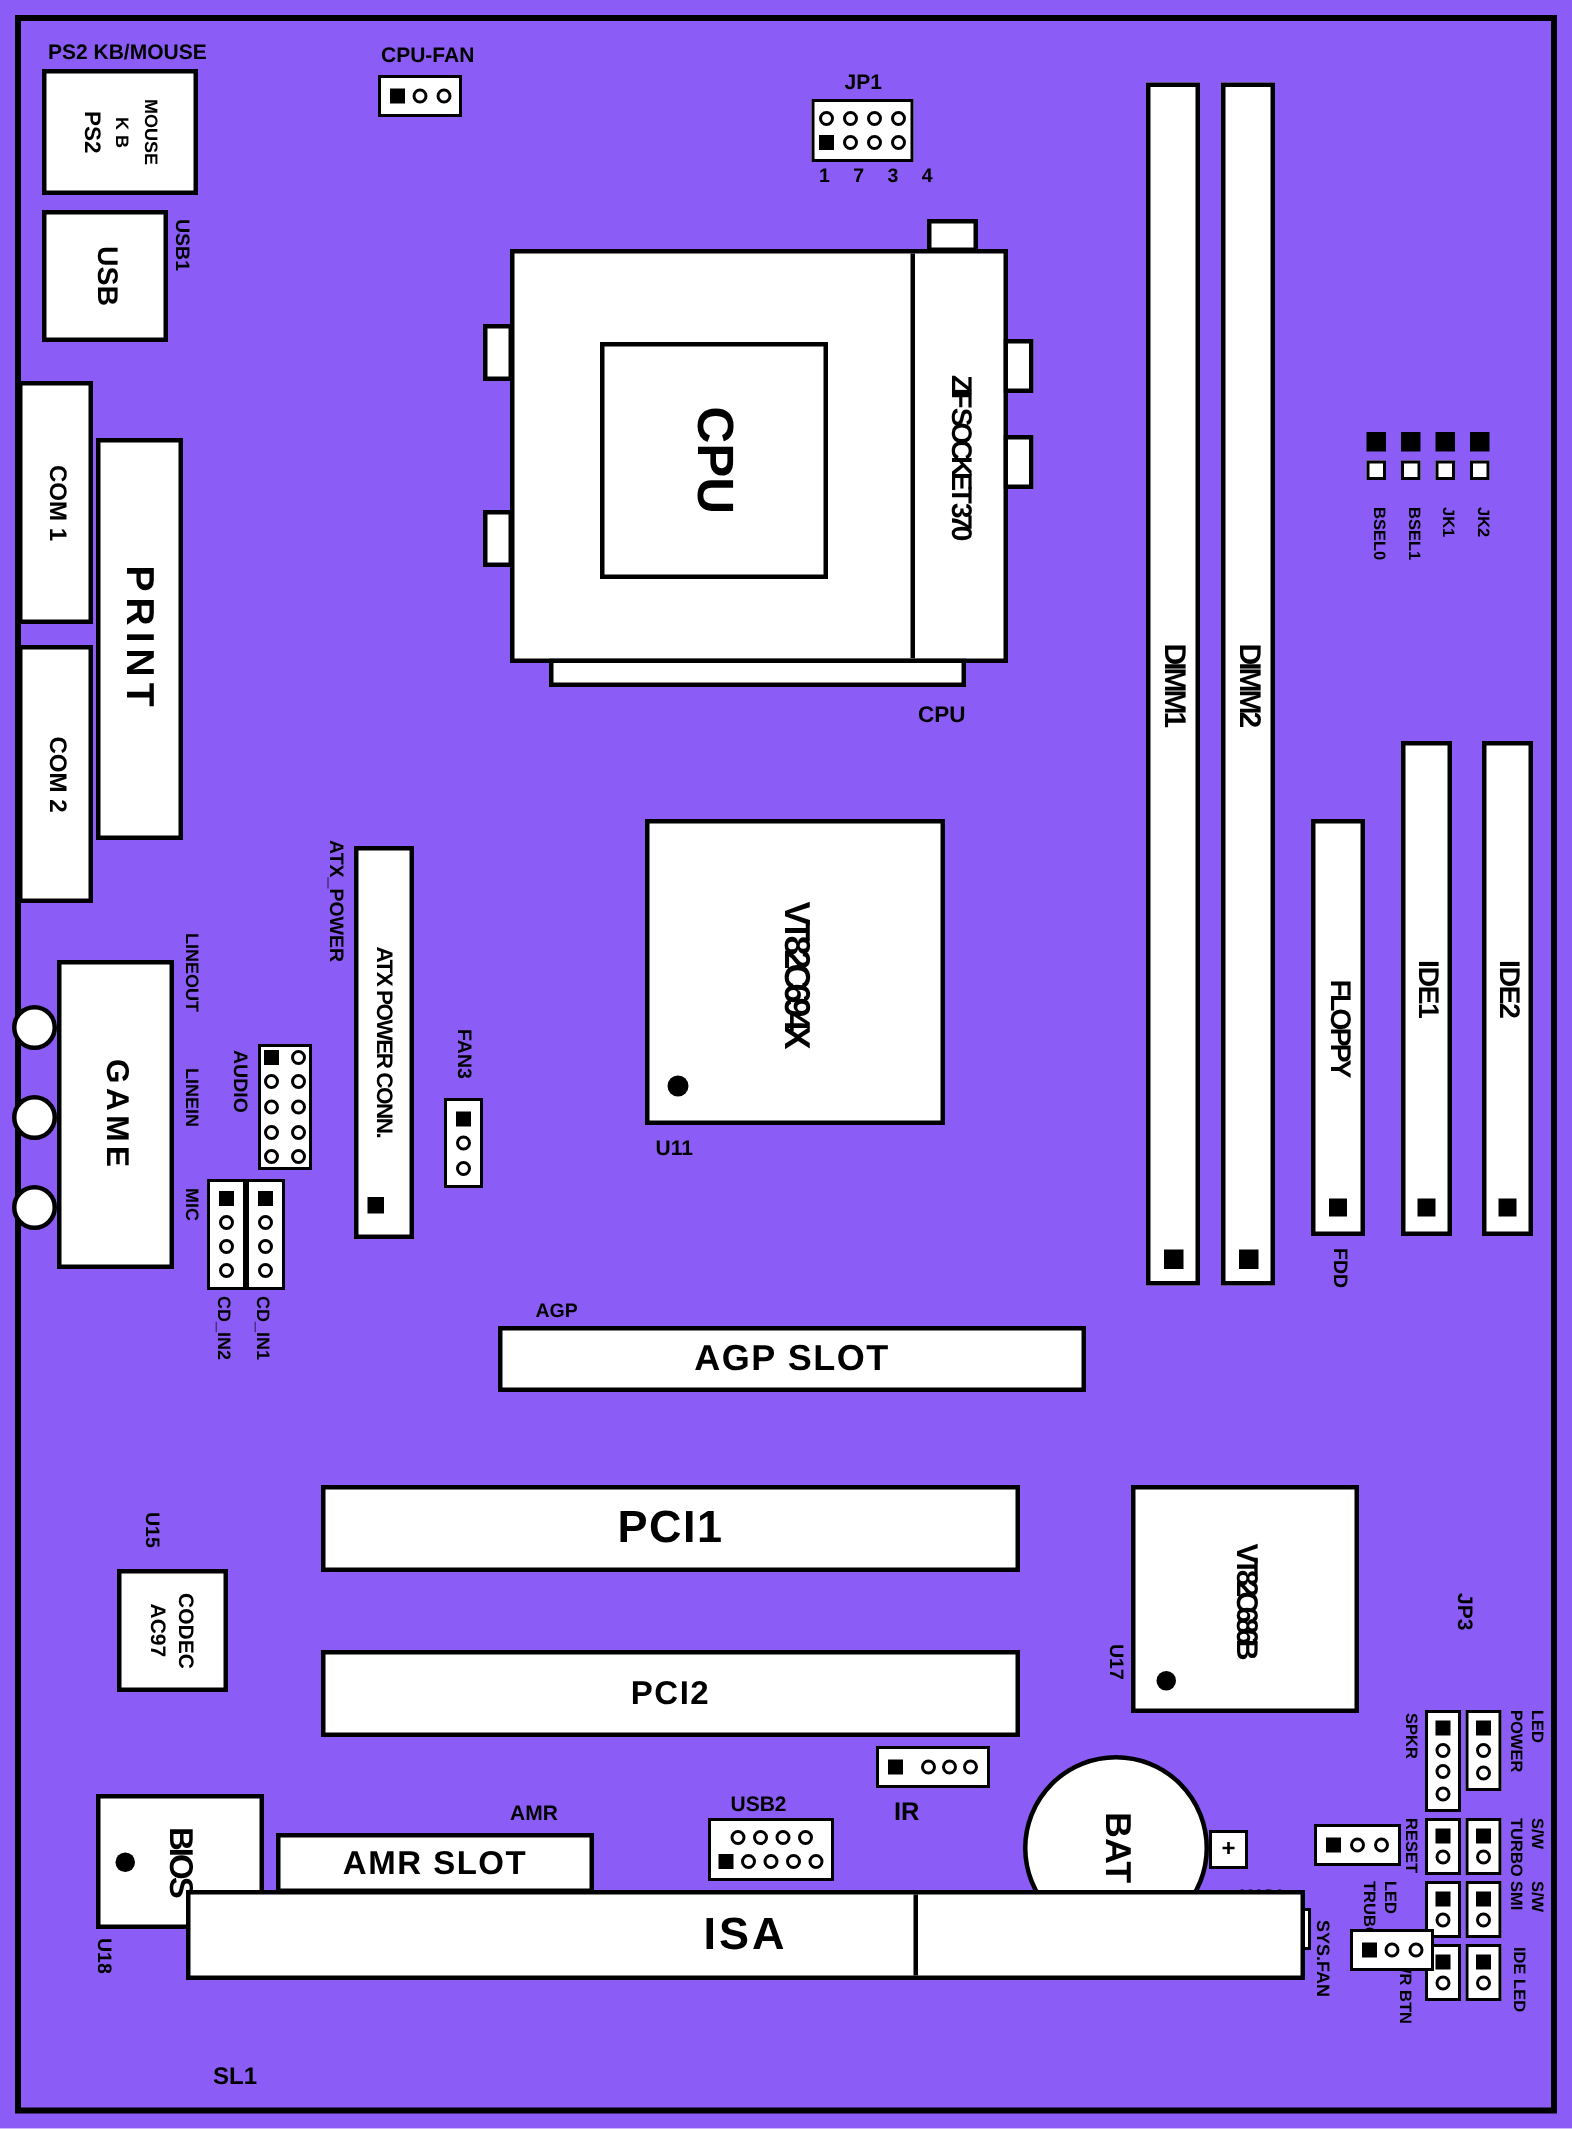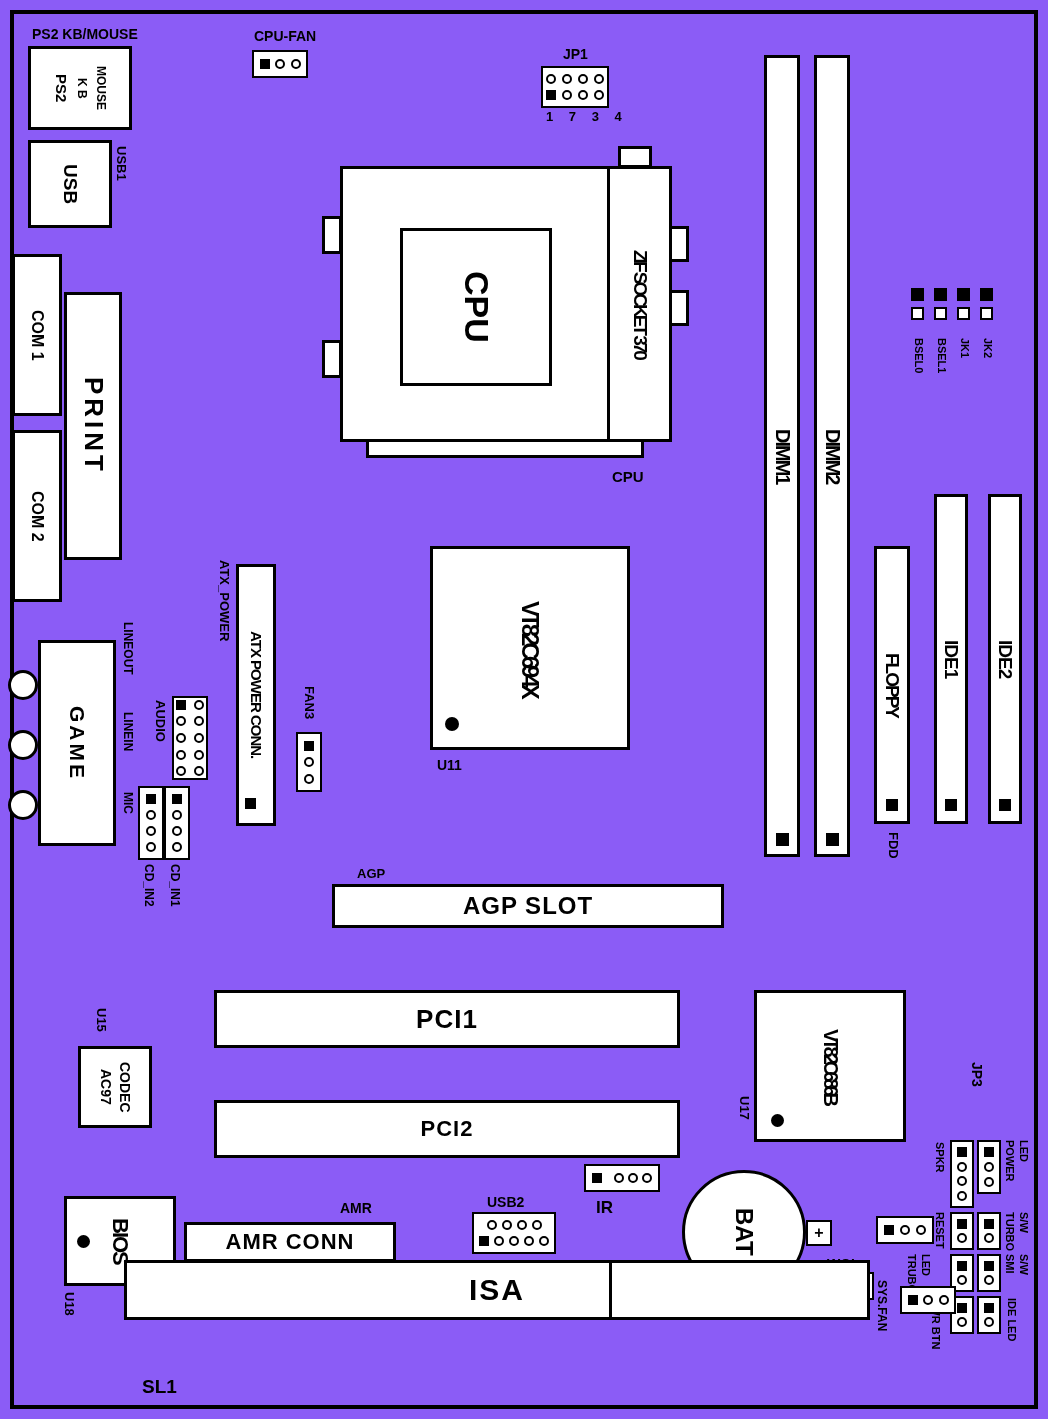--- a/index.html
+++ b/index.html
@@ -187,21 +187,21 @@
   <div class="bx" style="left:988px;top:494px;width:34px;height:330px">
     <span class="vt" style="font-size:19px;letter-spacing:-1px">IDE2</span>
     <i class="psq" style="left:50%;bottom:10px;width:12px;height:12px;margin-left:-6px"></i>
   </div>
 
   <div class="hl" style="left:357px;top:866px;font-size:13px">AGP</div>
   <div class="bx" style="left:332px;top:884px;width:392px;height:44px">
     <span style="font-size:24px;letter-spacing:1px">AGP SLOT</span>
   </div>
   <div class="bx" style="left:214px;top:990px;width:466px;height:58px">
-    <span style="font-size:26px;letter-spacing:1px">PCI1</span>
+    <span style="font-size:30px;letter-spacing:1px">PCI1</span>
   </div>
   <div class="bx" style="left:214px;top:1100px;width:466px;height:58px">
     <span style="font-size:22px;letter-spacing:1px">PCI2</span>
   </div>
 
   <div class="vl" style="left:94px;top:1008px;font-size:13px">U15</div>
   <div class="bx" style="left:78px;top:1046px;width:74px;height:82px;gap:3px">
     <span class="vt" style="font-size:14px">AC97</span>
     <span class="vt" style="font-size:14px">CODEC</span>
   </div>
@@ -320,20 +320,20 @@
       </span>
   </div>
 
   <div class="bx" style="left:64px;top:1196px;width:112px;height:90px">
     <span class="vt" style="font-size:22px;letter-spacing:-2px">BIOS</span>
     <i class="dot" style="left:10px;top:50%;width:13px;height:13px;margin-top:-6.5px"></i>
   </div>
   <div class="vl" style="left:62px;top:1292px;font-size:13px">U18</div>
   <div class="hl" style="left:340px;top:1200px;font-size:14px">AMR</div>
   <div class="bx" style="left:184px;top:1222px;width:212px;height:40px">
-    <span style="font-size:22px;letter-spacing:1px">AMR CONN</span>
+    <span style="font-size:22px;letter-spacing:1px">AMR SLOT</span>
   </div>
   <div class="bx" style="left:124px;top:1260px;width:746px;height:60px">
     <span style="font-size:30px;letter-spacing:2px">ISA</span>
     <div style="position:absolute;left:482px;top:0;width:3px;height:100%;background:#000"></div>
   </div>
-  <div class="hl" style="left:142px;top:1376px;font-size:19px">SL1</div>
+  <div class="hl" style="left:142px;top:1376px;font-size:16px">SL1</div>
 </div>
 
 </body></html>

